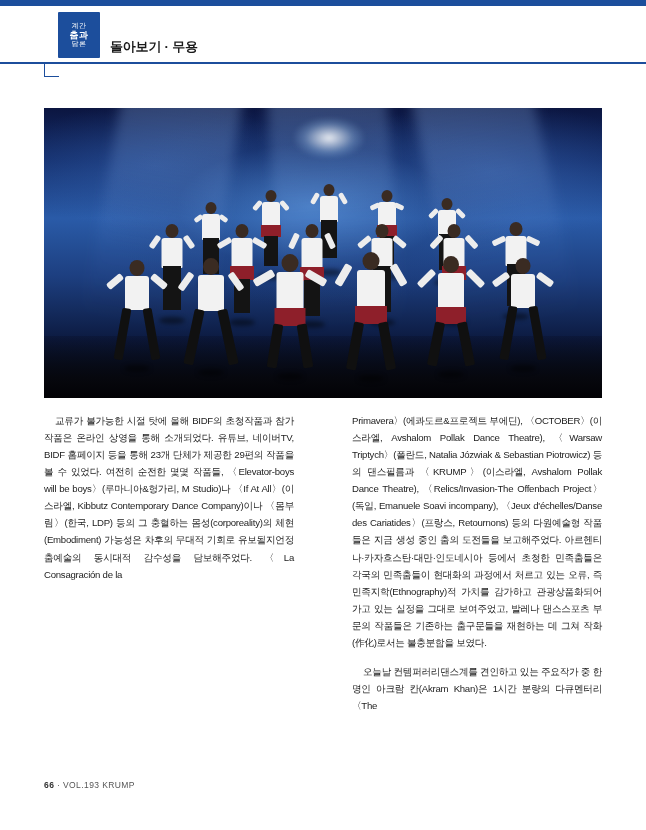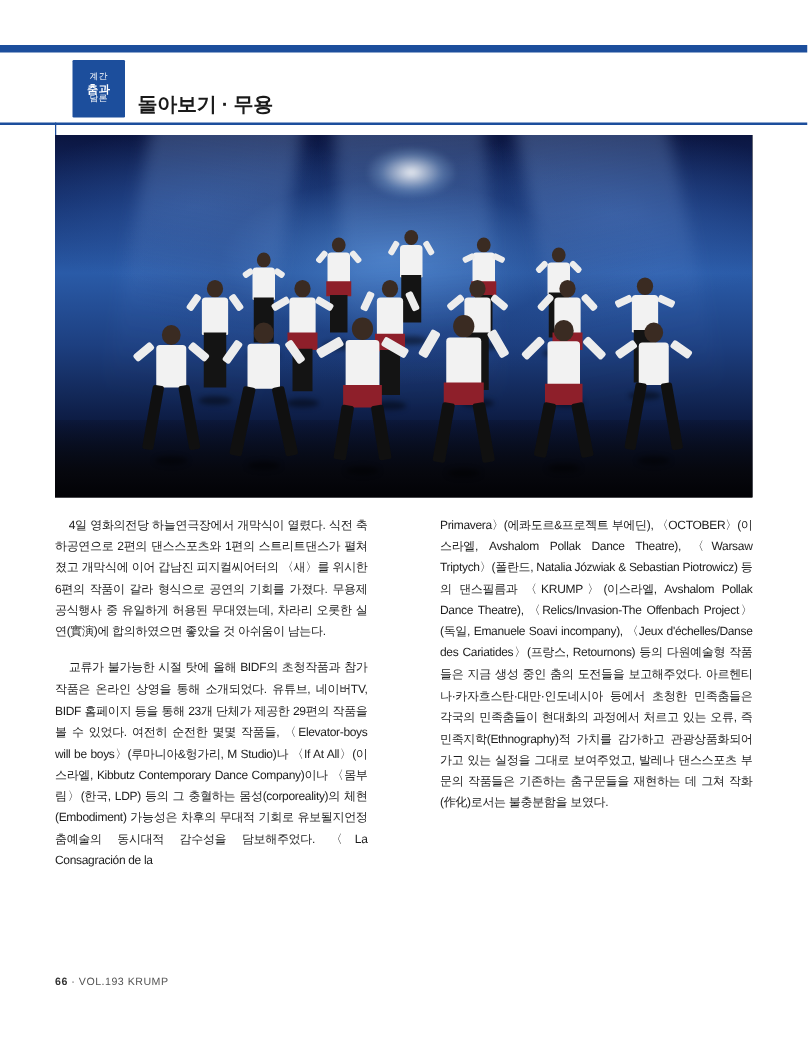--- a/index.html
+++ b/index.html
@@ -15,21 +15,20 @@
     overflow: hidden;
   }
 
   
   .header-bar {
     position: absolute;
     top: 0; left: 0;
     width: 546px;
     height: 62px;
     background: #ffffff;
-    margin-top: 36px;
   }
   .header-blue-strip {
     position: absolute;
     top: 0; left: 0;
     width: 646px;
     height: 6px;
     background: #1c4e9c;
   }
   .logo-badge {
     position: absolute;
@@ -50,21 +49,21 @@
   }
   .logo-badge span { display: block; }
   .logo-badge .l1 { font-size: 7px; }
   .logo-badge .l2 { font-size: 9px; font-weight: bold; }
   .logo-badge .l3 { font-size: 7px; }
 
   .header-title {
     position: absolute;
     top: 38px;
     left: 110px;
-    font-size: 16px;
+    font-size: 13px;
     font-weight: bold;
     color: #1a1a1a;
     letter-spacing: -0.2px;
   }
   .header-rule {
     position: absolute;
     top: 62px;
     left: 0;
     width: 646px;
     height: 1.5px;
@@ -373,25 +372,25 @@
     <div class="d-body" style="top:16px;width:24px;height:34px;"></div>
     <div class="d-arm" style="left:-8px;top:18px;width:18px;height:7px;transform:rotate(-35deg);"></div>
     <div class="d-arm" style="right:-8px;top:18px;width:18px;height:7px;transform:rotate(35deg);"></div>
     <div class="d-leg" style="left:4px;top:48px;width:9px;height:54px;transform:rotate(10deg);"></div>
     <div class="d-leg" style="right:4px;top:48px;width:9px;height:54px;transform:rotate(-10deg);"></div>
     <div class="d-shadow"></div>
   </div>
 </div>
 
 <div class="col col-left">
-  <p>4일 영화의전당 하늘연극장에서 개막식이 열렸다. 식전 축하공연으로 2편의 댄스스포츠와 1편의 스트리트댄스가 펼쳐졌고 개막식에 이어 갑남진 피지컬씨어터의 〈새〉를 위시한 6편의 작품이 갈라 형식으로 공연의 기회를 가졌다. 무용제 공식행사 중 유일하게 허용된 무대였는데, 차라리 오롯한 실연(實演)에 합의하였으면 좋았을 것 아쉬움이 남는다.</p>
   <p>교류가 불가능한 시절 탓에 올해 BIDF의 초청작품과 참가작품은 온라인 상영을 통해 소개되었다. 유튜브, 네이버TV, BIDF 홈페이지 등을 통해 23개 단체가 제공한 29편의 작품을 볼 수 있었다. 여전히 순전한 몇몇 작품들, 〈Elevator-boys will be boys〉(루마니아&amp;헝가리, M Studio)나 〈If At All〉(이스라엘, Kibbutz Contemporary Dance Company)이나 〈몸부림〉(한국, LDP) 등의 그 충혈하는 몸성(corporeality)의 체현(Embodiment) 가능성은 차후의 무대적 기회로 유보될지언정 춤예술의 동시대적 감수성을 담보해주었다. 〈La Consagración de la</p>
 </div>
 
 <div class="col col-right">
   <p class="noindent">Primavera〉(에콰도르&amp;프로젝트 부에딘), 〈OCTOBER〉(이스라엘, Avshalom Pollak Dance Theatre), 〈Warsaw Triptych〉(폴란드, Natalia Józwiak &amp; Sebastian Piotrowicz) 등의 댄스필름과 〈KRUMP〉(이스라엘, Avshalom Pollak Dance Theatre), 〈Relics/Invasion-The Offenbach Project〉(독일, Emanuele Soavi incompany), 〈Jeux d'échelles/Danse des Cariatides〉(프랑스, Retournons) 등의 다원예술형 작품들은 지금 생성 중인 춤의 도전들을 보고해주었다. 아르헨티나·카자흐스탄·대만·인도네시아 등에서 초청한 민족춤들은 각국의 민족춤들이 현대화의 과정에서 처르고 있는 오류, 즉 민족지학(Ethnography)적 가치를 감가하고 관광상품화되어가고 있는 실정을 그대로 보여주었고, 발레나 댄스스포츠 부문의 작품들은 기존하는 춤구문들을 재현하는 데 그쳐 작화(作化)로서는 불충분함을 보였다.</p>
+  <p>오늘날 컨템퍼러리댄스계를 견인하고 있는 주요작가 중 한 명인 아크람 칸(Akram Khan)은 1시간 분량의 다큐멘터리 〈The</p>
 </div>
 
 <div class="footer">
   <span class="pg">66</span>
   <span>·</span>
   <span>VOL.193 KRUMP</span>
 </div>
 
 </body></html>

